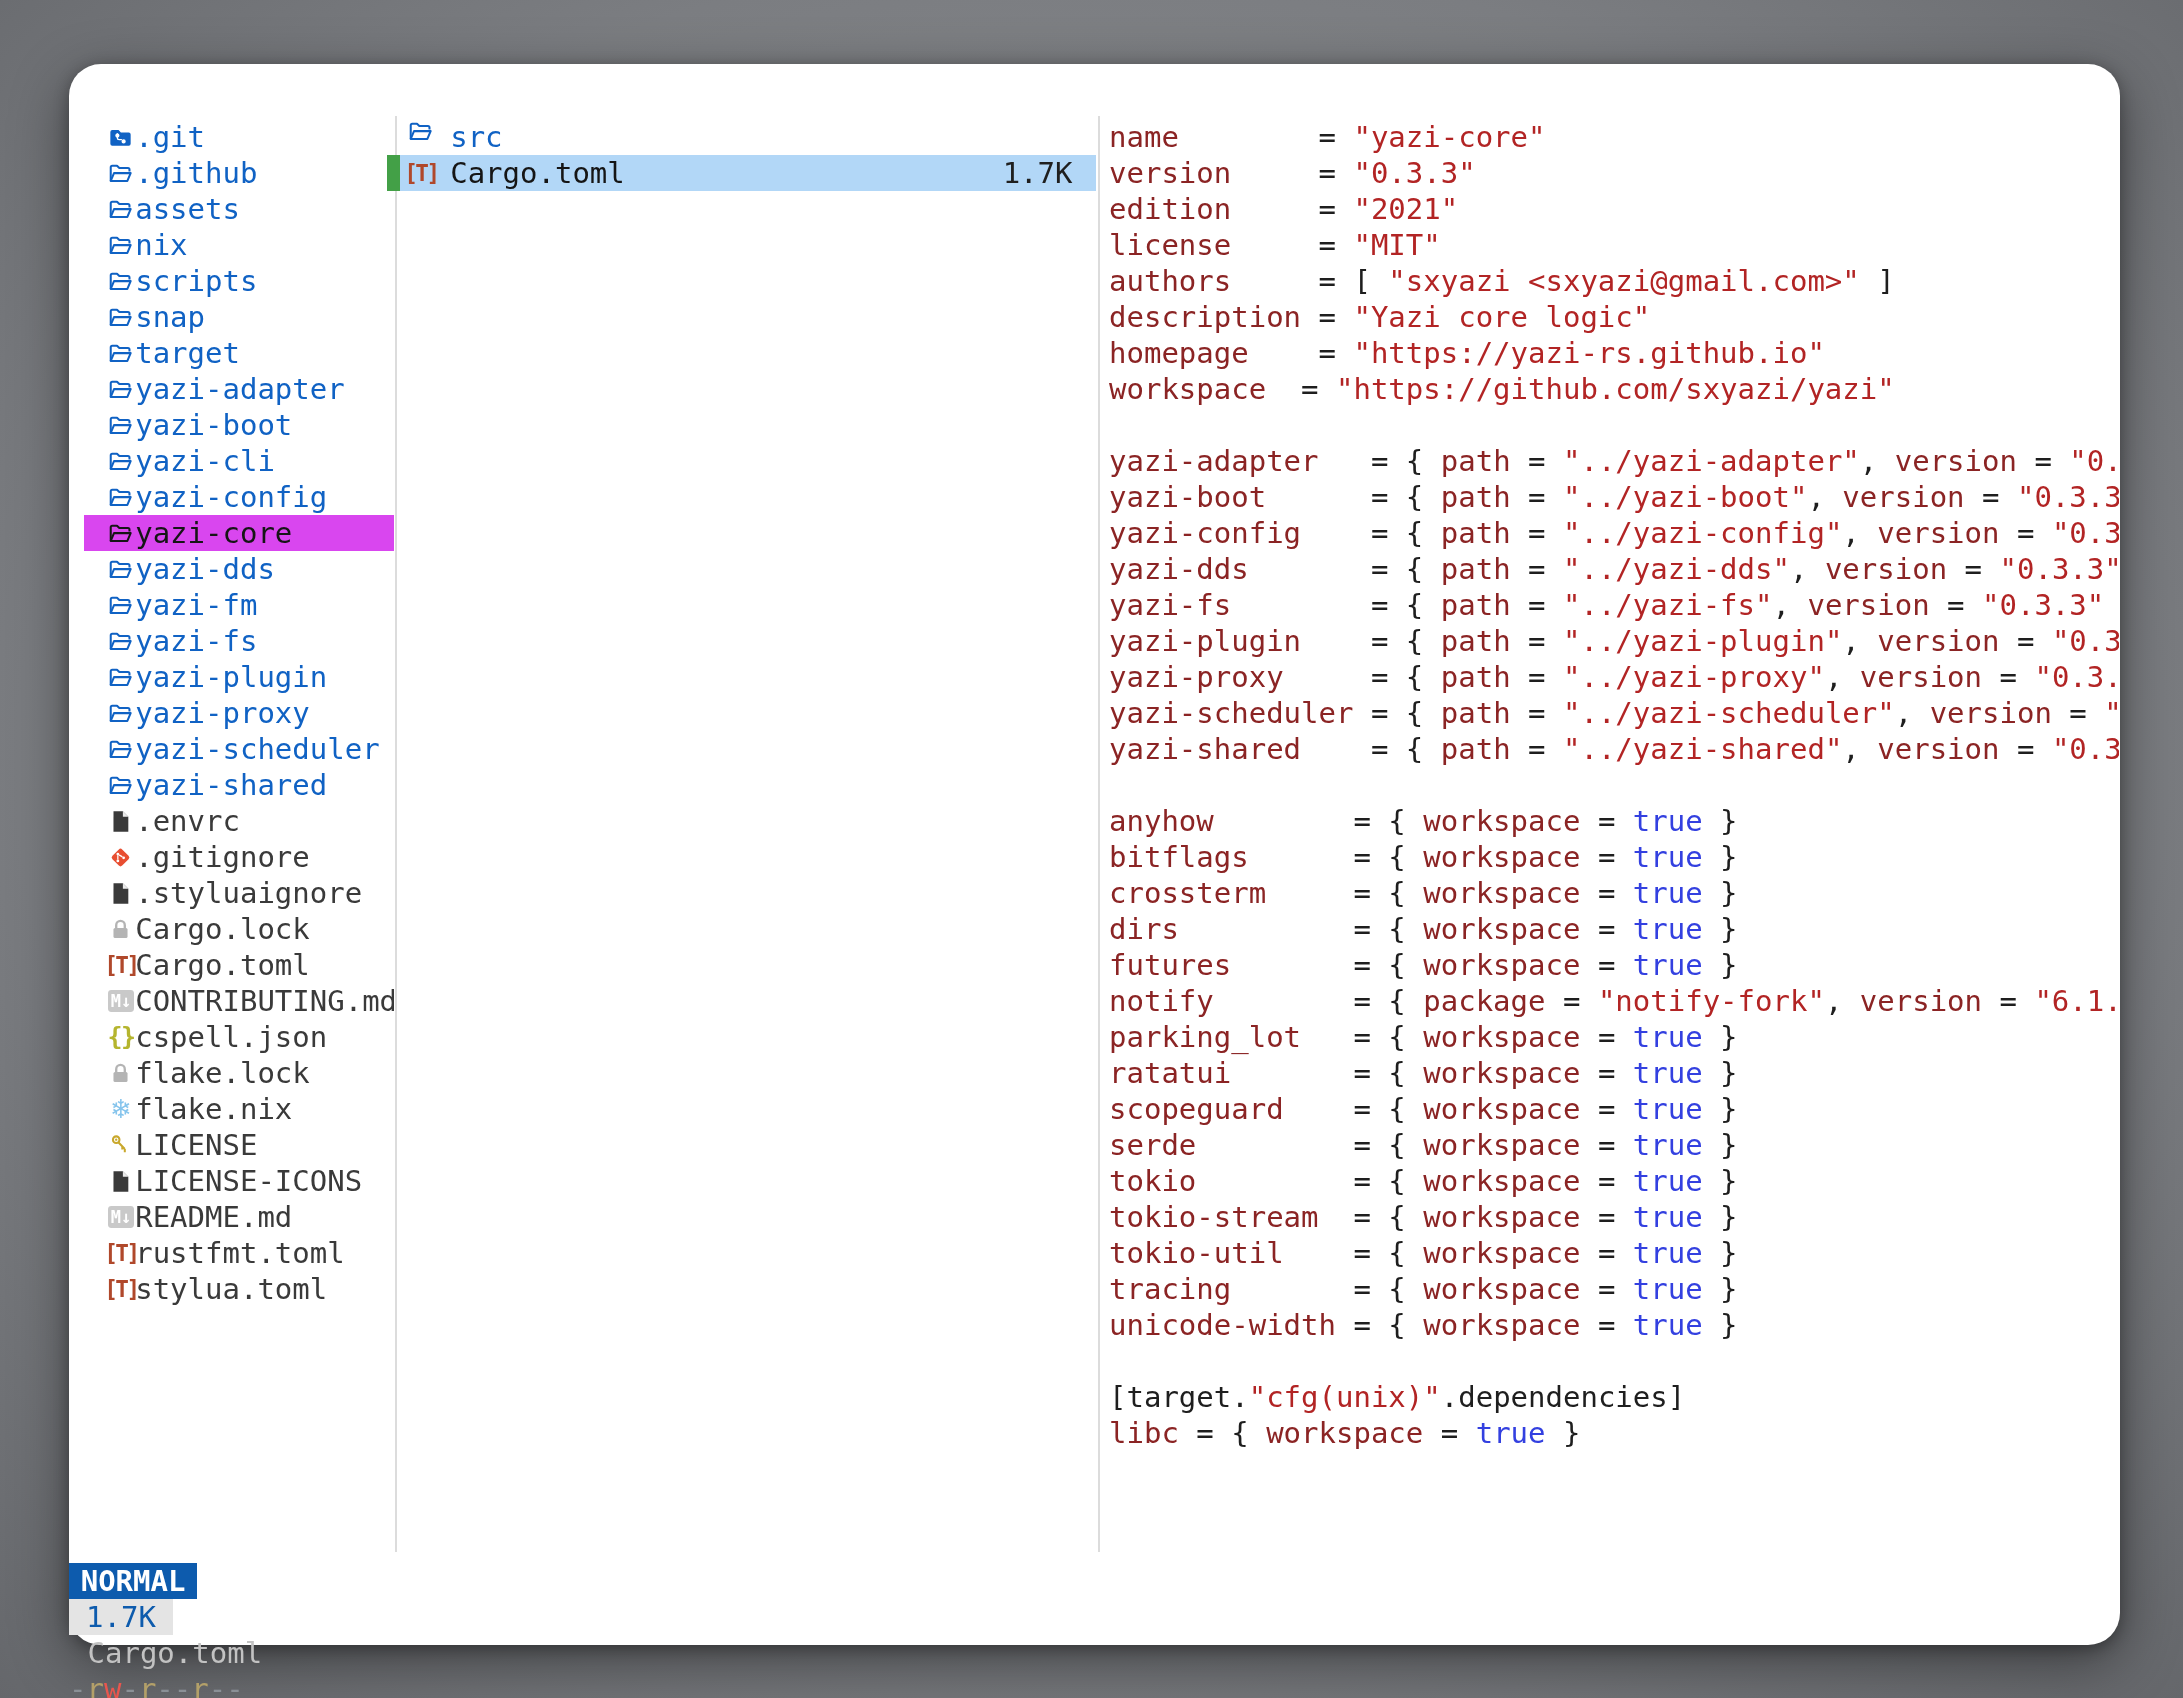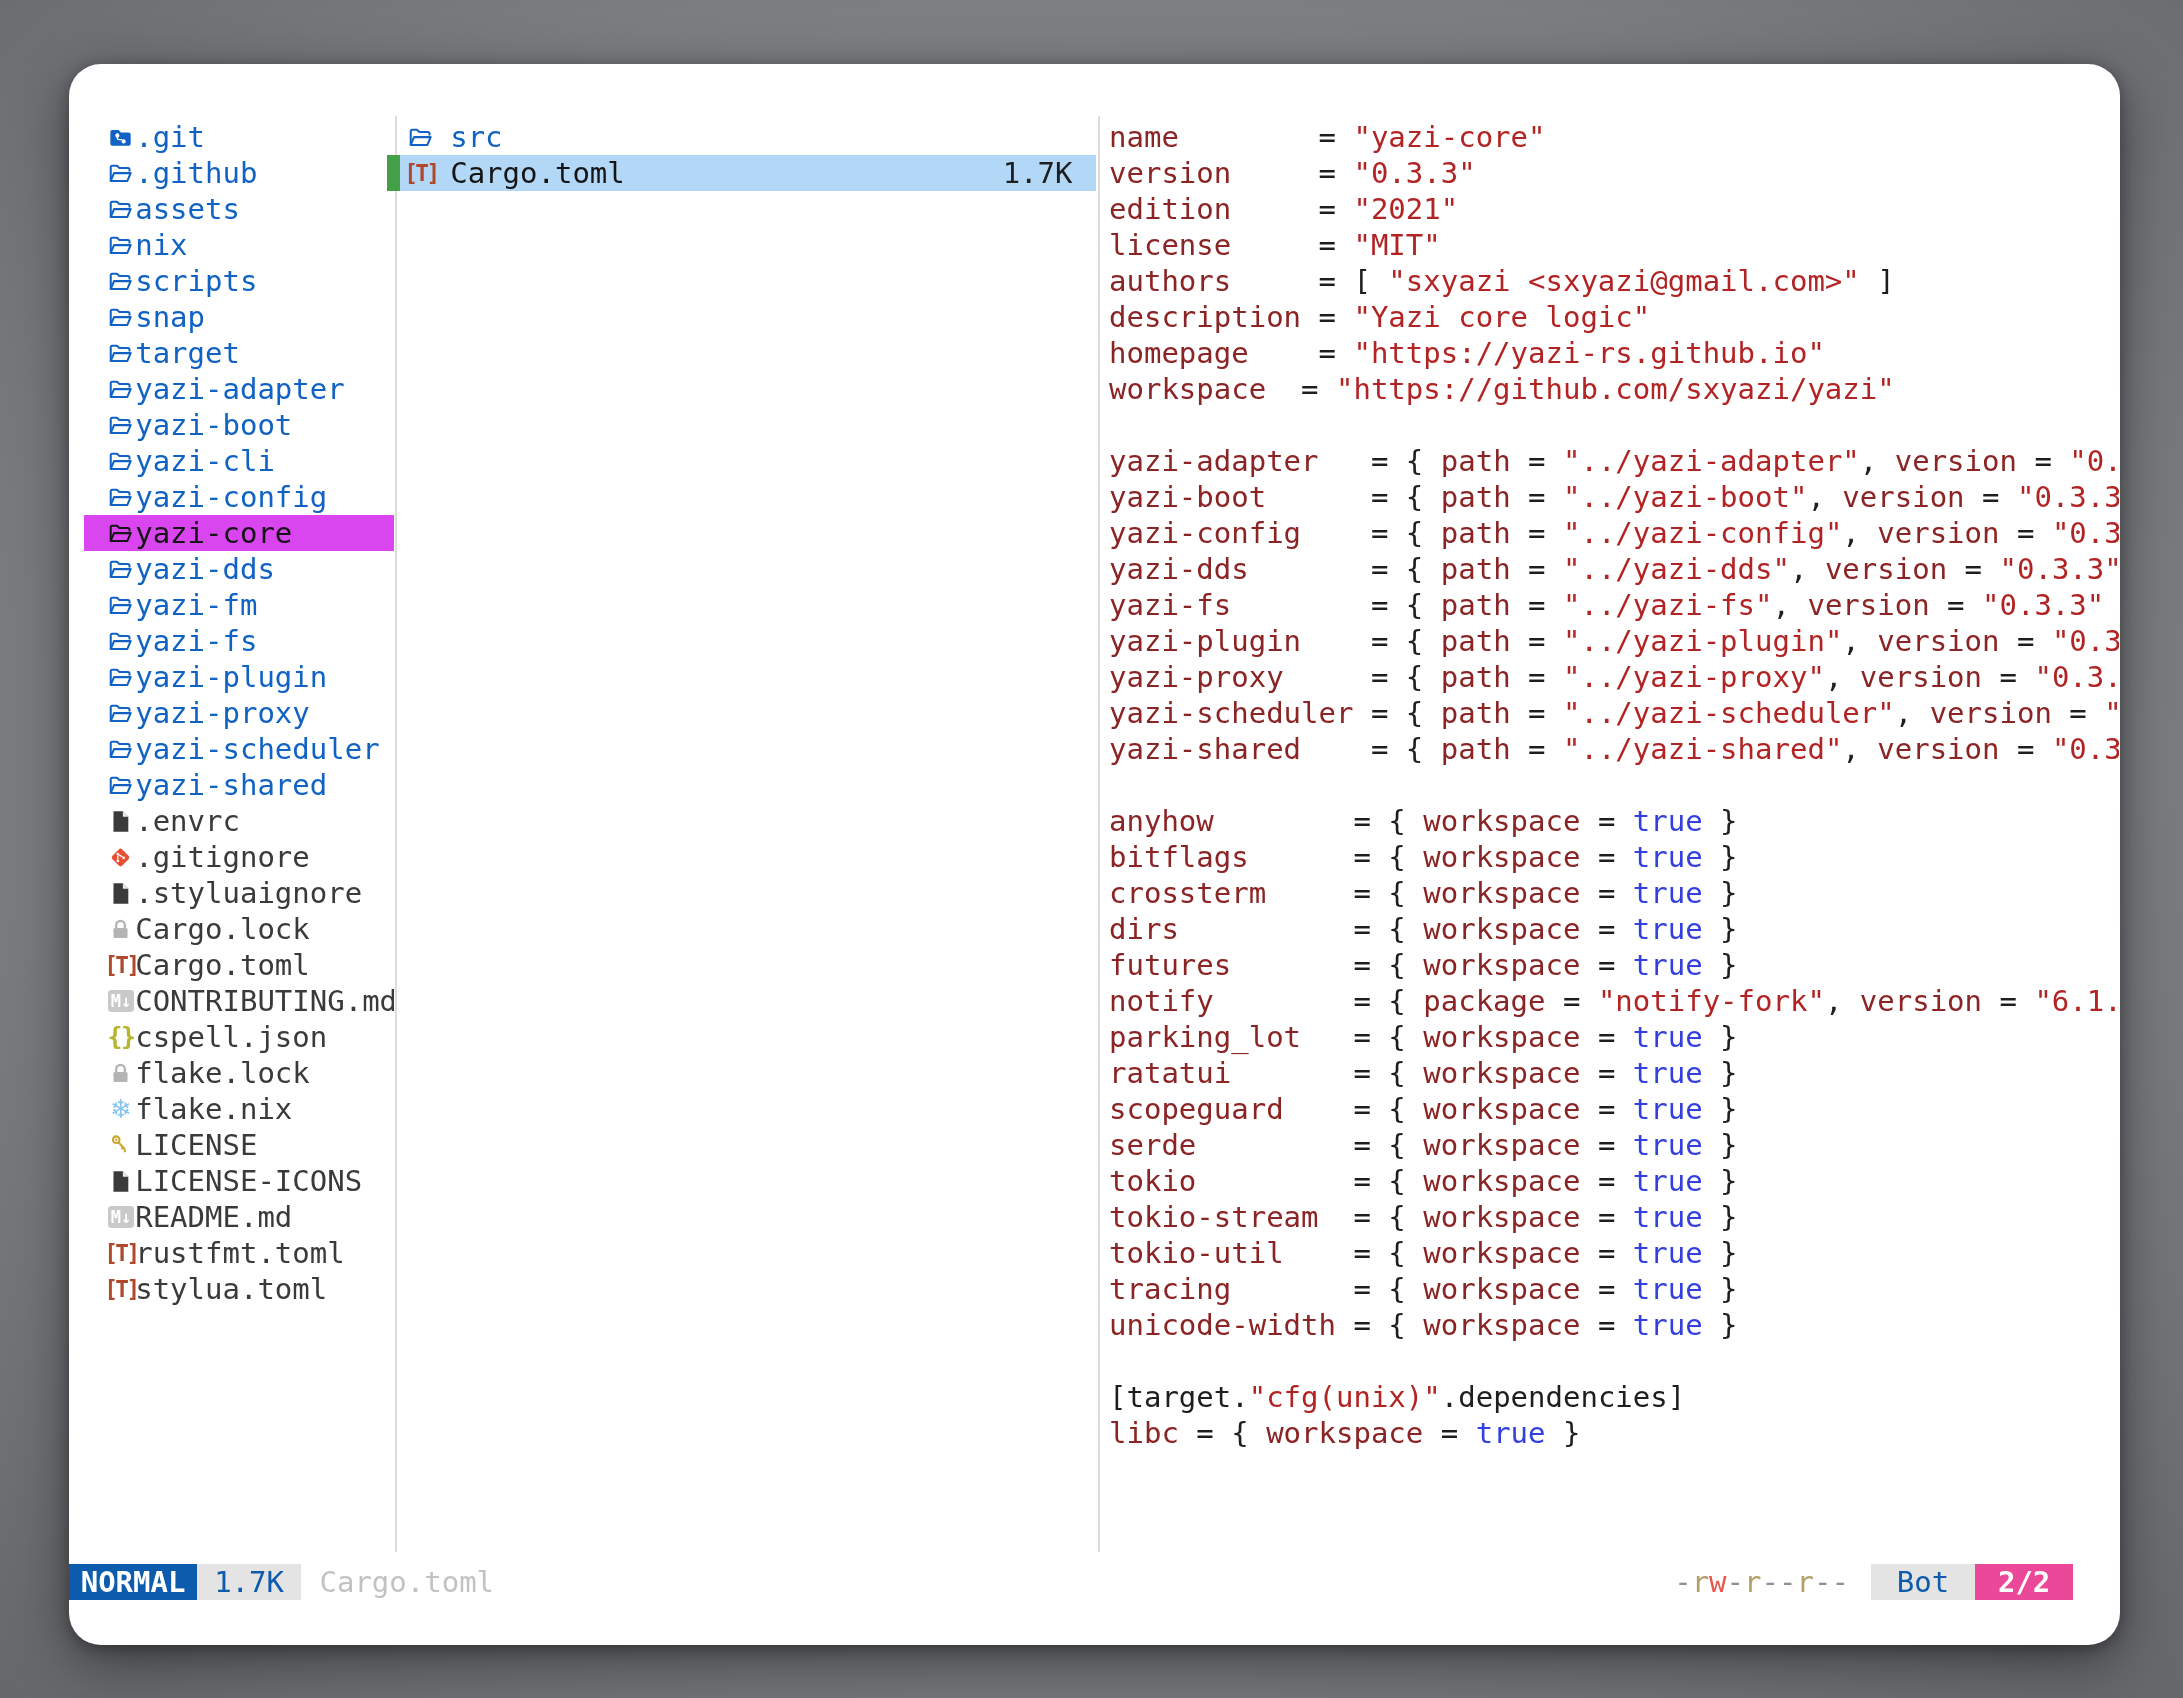--- a/index.html
+++ b/index.html
@@ -14,21 +14,21 @@
   
   .pane-left{position:absolute;left:15px;top:55px;width:310px;}
   .srow{height:36px;display:flex;align-items:center;padding-left:22.7px;overflow:hidden;}
   .srow .icw{width:28.5px;flex:none;display:flex;justify-content:center;align-items:center;}
   .srow .lbl{white-space:pre;}
   .srow.sel{background:#d946ef;}
   .srow.sel .lbl, .srow.sel .icw{color:#151515 !important;}
 
   
   .pane-mid{position:absolute;left:331px;top:55px;width:696px;}
-  .mrow{height:36px;display:flex;align-items:center;padding:0 23.5px 0 6.7px;position:relative;}
+  .mrow{height:36px;display:flex;align-items:flex-start;padding:0 23.5px 0 6.7px;position:relative;}
   .mrow .icw{width:28.5px;flex:none;display:flex;justify-content:center;align-items:center;margin-right:15px;}
   .mrow .lbl{white-space:pre;}
   .mrow .sz{margin-left:auto;color:#1f1f1f;}
   .mrow.sel{background:#b2d7f7;}
   .mrow.sel .lbl,.mrow.sel .icw{color:#151515 !important;}
   .marker{position:absolute;left:-13.4px;top:0;width:13.4px;height:36px;background:#43a047;}
 
   
   .pane-right{position:absolute;left:1040px;top:55px;width:1010px;height:1447px;overflow:hidden;}
   .pline{height:36px;white-space:pre;}
@@ -37,21 +37,21 @@
   
   .c-blue{color:#1062c4}.c-dark{color:#3a3a3a}
   .ic{width:25px;height:25px;display:block;}
   .ic-blue{color:#1062c4}.ic-dark{color:#3a3a3a}.ic-orange{color:#e84e31}.ic-gray{color:#b4b4b4}.ic-gold{color:#c9a82c}
   .ticon{color:#b0482b;font-weight:bold;font-size:22.7px;letter-spacing:-2.5px;}
   .mdicon{background:#c9c9c9;color:#fff;font-size:17px;line-height:21px;border-radius:3.4px;padding:0.8px 2.5px;font-weight:bold;white-space:nowrap;}
   .jicon{color:#b5b52e;font-weight:bold;font-size:25px;letter-spacing:-1.7px;}
   .sficon{color:#85c4ec;font-size:26px;font-family:"DejaVu Sans",sans-serif;line-height:25px;}
 
   
-  .status{position:absolute;left:0;top:1499px;width:2004px;height:37px;display:flex;align-items:flex-end;}
+  .status{position:absolute;left:0;top:1499px;width:2004px;height:37px;display:flex;align-items:flex-start;flex-direction:column;}
   .chip{display:flex;align-items:center;}
   #mode{background:#0d5bad;color:#fff;font-weight:bold;padding:0 11.7px;}
   #fsize{background:#e4e4e4;color:#0d5bad;padding:0 17px;}
   #fname{color:#c2c2c2;margin-left:18.5px;display:flex;align-items:center;}
   .sp{flex:1}
   .perm{display:flex;align-items:center;white-space:pre;margin-right:22px;}
   .pm-dim{color:#8a9096}.pm-r{color:#b3a069}.pm-w{color:#e8564e}
   #bot{background:#e4e4e4;color:#0d5bad;padding:0 26px;}
   #pos{background:#ec4899;color:#fff;font-weight:bold;padding:0 22.7px;}
 </style>

